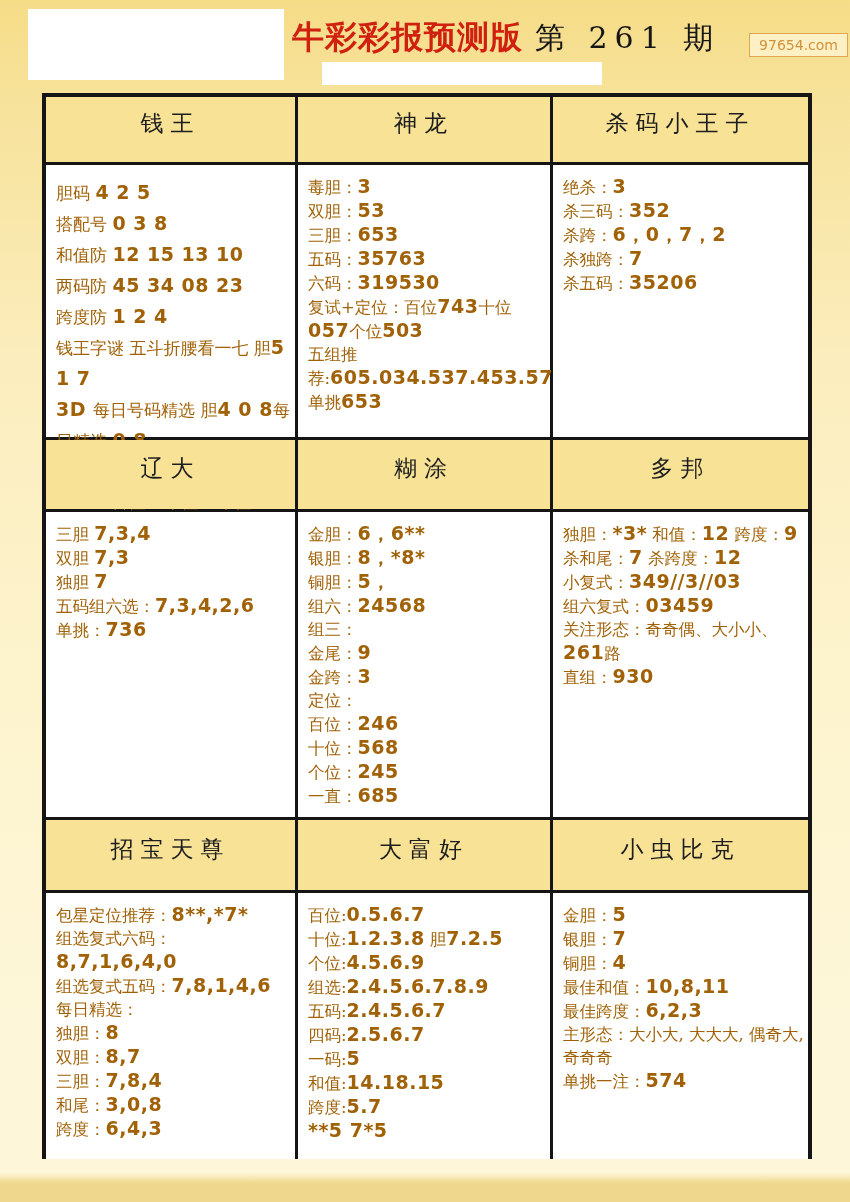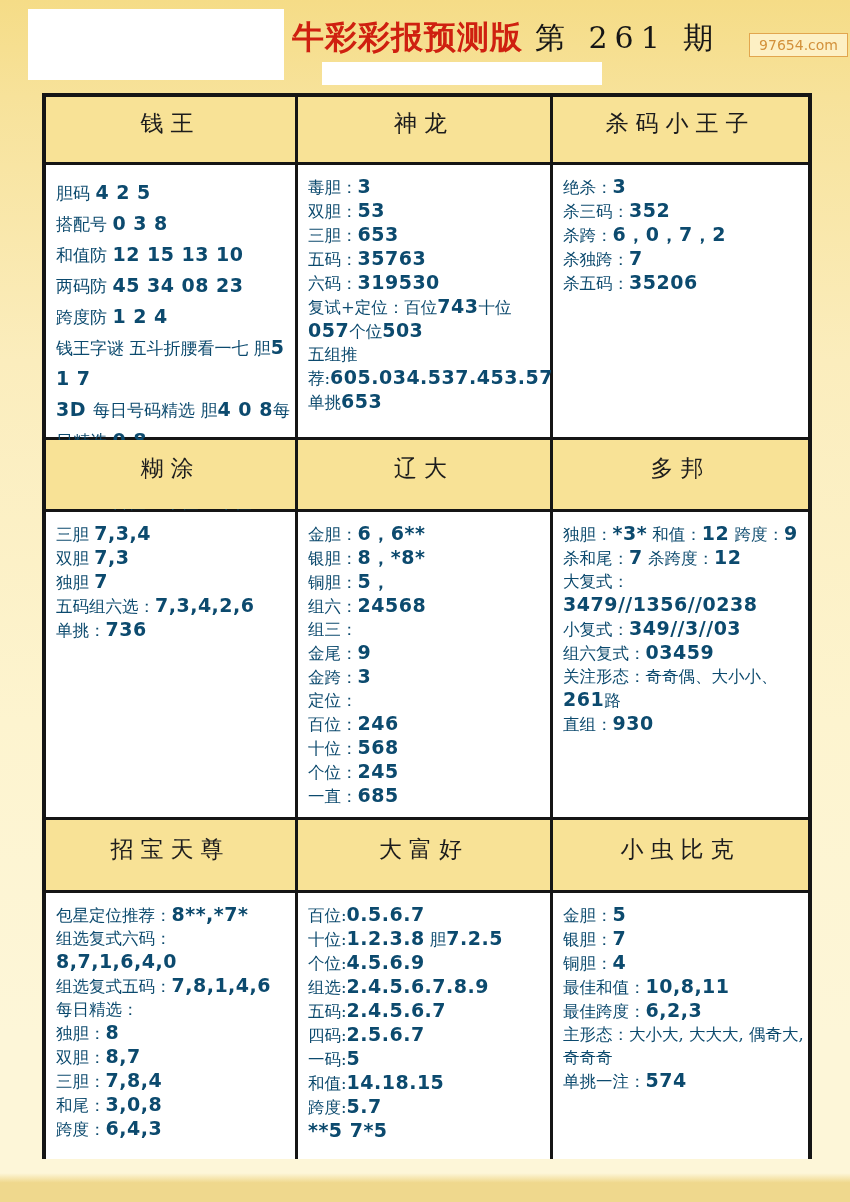--- a/index.html
+++ b/index.html
@@ -25,21 +25,21 @@
     grid-template-rows:65px 272px 69px 305px 70px 266px;
     gap:3px;background:#151515;border:4px solid #151515;border-bottom:none;
   }
   .cell-head{
     background:#f8e296;display:flex;align-items:center;justify-content:center;
     font-size:23px;letter-spacing:7px;color:#1d1d1d;padding-bottom:12px;
     font-family:"DejaVu Serif",serif;
   }
   .cell-body{
     background:#ffffff;padding:10px 4px 0 10px;
-    font-size:16.5px;line-height:23px;color:#0c4a6e;
+    font-size:16.5px;line-height:23px;color:#a16207;
     font-family:"DejaVu Serif",serif;
   }
   .cell-body.s0{line-height:30px;font-size:17px;padding-top:12px;}
   .num{
     font-weight:bold;font-size:19px;letter-spacing:0.5px;
     font-family:"DejaVu Sans",sans-serif;
   }
 </style>
 </head>
 <body>
@@ -80,22 +80,22 @@
         <div class="line"><span class="lbl">五组推荐:</span><span class="num">605.034.537.453.570.</span></div>
         <div class="line"><span class="lbl">单挑</span><span class="num">653</span></div>
       </div>
       <div class="cell-body s2">
         <div class="line"><span class="lbl">绝杀：</span><span class="num">3</span></div>
         <div class="line"><span class="lbl">杀三码：</span><span class="num">352</span></div>
         <div class="line"><span class="lbl">杀跨：</span><span class="num">6，0，7，2</span></div>
         <div class="line"><span class="lbl">杀独跨：</span><span class="num">7</span></div>
         <div class="line"><span class="lbl">杀五码：</span><span class="num">35206</span></div>
       </div>
+      <div class="cell-head">辽大</div>
       <div class="cell-head">糊涂</div>
-      <div class="cell-head">辽大</div>
       <div class="cell-head">多邦</div>
       <div class="cell-body s3">
         <div class="line"><span class="lbl">三胆 </span><span class="num">7,3,4</span></div>
         <div class="line"><span class="lbl">双胆 </span><span class="num">7,3</span></div>
         <div class="line"><span class="lbl">独胆 </span><span class="num">7</span></div>
         <div class="line"><span class="lbl">五码组六选：</span><span class="num">7,3,4,2,6</span></div>
         <div class="line"><span class="lbl">单挑：</span><span class="num">736</span></div>
       </div>
       <div class="cell-body s4">
         <div class="line"><span class="lbl">金胆：</span><span class="num">6，6**</span></div>
@@ -106,21 +106,20 @@
         <div class="line"><span class="lbl">金尾：</span><span class="num">9</span></div>
         <div class="line"><span class="lbl">金跨：</span><span class="num">3</span></div>
         <div class="line"><span class="lbl">定位：</span></div>
         <div class="line"><span class="lbl">百位：</span><span class="num">246</span></div>
         <div class="line"><span class="lbl">十位：</span><span class="num">568</span></div>
         <div class="line"><span class="lbl">个位：</span><span class="num">245</span></div>
         <div class="line"><span class="lbl">一直：</span><span class="num">685</span></div>
       </div>
       <div class="cell-body s5">
         <div class="line"><span class="lbl">独胆：</span><span class="num">*3*</span><span class="lbl"> 和值：</span><span class="num">12</span><span class="lbl"> 跨度：</span><span class="num">9</span><span class="lbl"> 杀和尾：</span><span class="num">7</span><span class="lbl"> 杀跨度：</span><span class="num">12</span></div>
-        <div class="line"><span class="lbl">大复式：</span><span class="num">3479//1356//0238</span></div>
         <div class="line"><span class="lbl">小复式：</span><span class="num">349//3//03</span></div>
         <div class="line"><span class="lbl">组六复式：</span><span class="num">03459</span></div>
         <div class="line"><span class="lbl">关注形态：奇奇偶、大小小、</span><span class="num">261</span><span class="lbl">路</span></div>
         <div class="line"><span class="lbl">直组：</span><span class="num">930</span></div>
       </div>
       <div class="cell-head">招宝天尊</div>
       <div class="cell-head">大富好</div>
       <div class="cell-head">小虫比克</div>
       <div class="cell-body s6">
         <div class="line"><span class="lbl">包星定位推荐：</span><span class="num">8**,*7*</span></div>

